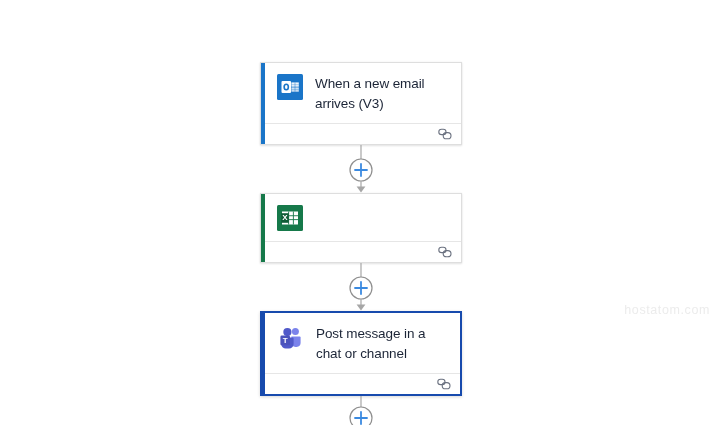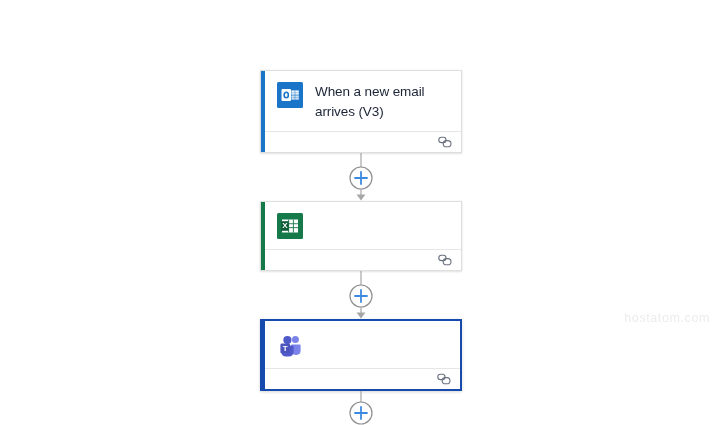--- a/index.html
+++ b/index.html
@@ -13,21 +13,21 @@
 
   body {
     font-family: "Liberation Sans", sans-serif;
     background: #ffffff;
     position: relative;
   }
 
   
   #canvas {
     position: absolute;
-    left: 0; top: 8px;
+    left: 0; top: 0;
     width: 720px;
     height: 325px;
     background-color: #ffffff;
     background-image: radial-gradient(circle, #c8c8c8 0.6px, transparent 0.7px);
     background-size: 20px 20px;
     background-position: 95px 13px;
   }
 
   
   #flow {
@@ -217,20 +217,21 @@
         <span class="card-icon">
           <svg viewBox="0 0 26 26">
             <circle cx="17.4" cy="7.6" r="3.5" fill="#7b83eb"></circle>
             <path d="M13.4 12.6 h8.2 a1 1 0 0 1 1 1 v5.2 a4.1 4.1 0 0 1 -4.1 4.1 h-1 a4.1 4.1 0 0 1 -4.1 -4.1 z" fill="#7b83eb"></path>
             <circle cx="9.4" cy="8.1" r="4.1" fill="#5059c9"></circle>
             <path d="M4.2 13.6 h10.4 a1 1 0 0 1 1 1 v5.4 a4.6 4.6 0 0 1 -4.6 4.6 h-3.2 a4.6 4.6 0 0 1 -4.6 -4.6 v-5.4 a1 1 0 0 1 1 -1 z" fill="#5059c9"></path>
             <rect x="2.4" y="11.6" width="9.6" height="9.6" rx="1.3" fill="#4b53bc"></rect>
             <text x="7.2" y="18.9" font-family="Liberation Sans, sans-serif" font-size="8" font-weight="bold" fill="#ffffff" text-anchor="middle">T</text>
           </svg>
         </span>
+        <div class="card-title">Post message in a chat or channel</div>
       </div>
       <div class="card-footer">
         <span class="link-icon">
           <svg viewBox="0 0 14 12">
             <rect x="0.8" y="1.2" width="7.2" height="5.4" rx="2.7" fill="none" stroke="#6b7280" stroke-width="1.1"></rect>
             <rect x="5.2" y="4.6" width="7.8" height="6.2" rx="3.1" fill="none" stroke="#6b7280" stroke-width="1.1"></rect>
           </svg>
         </span>
       </div>
     </div>

